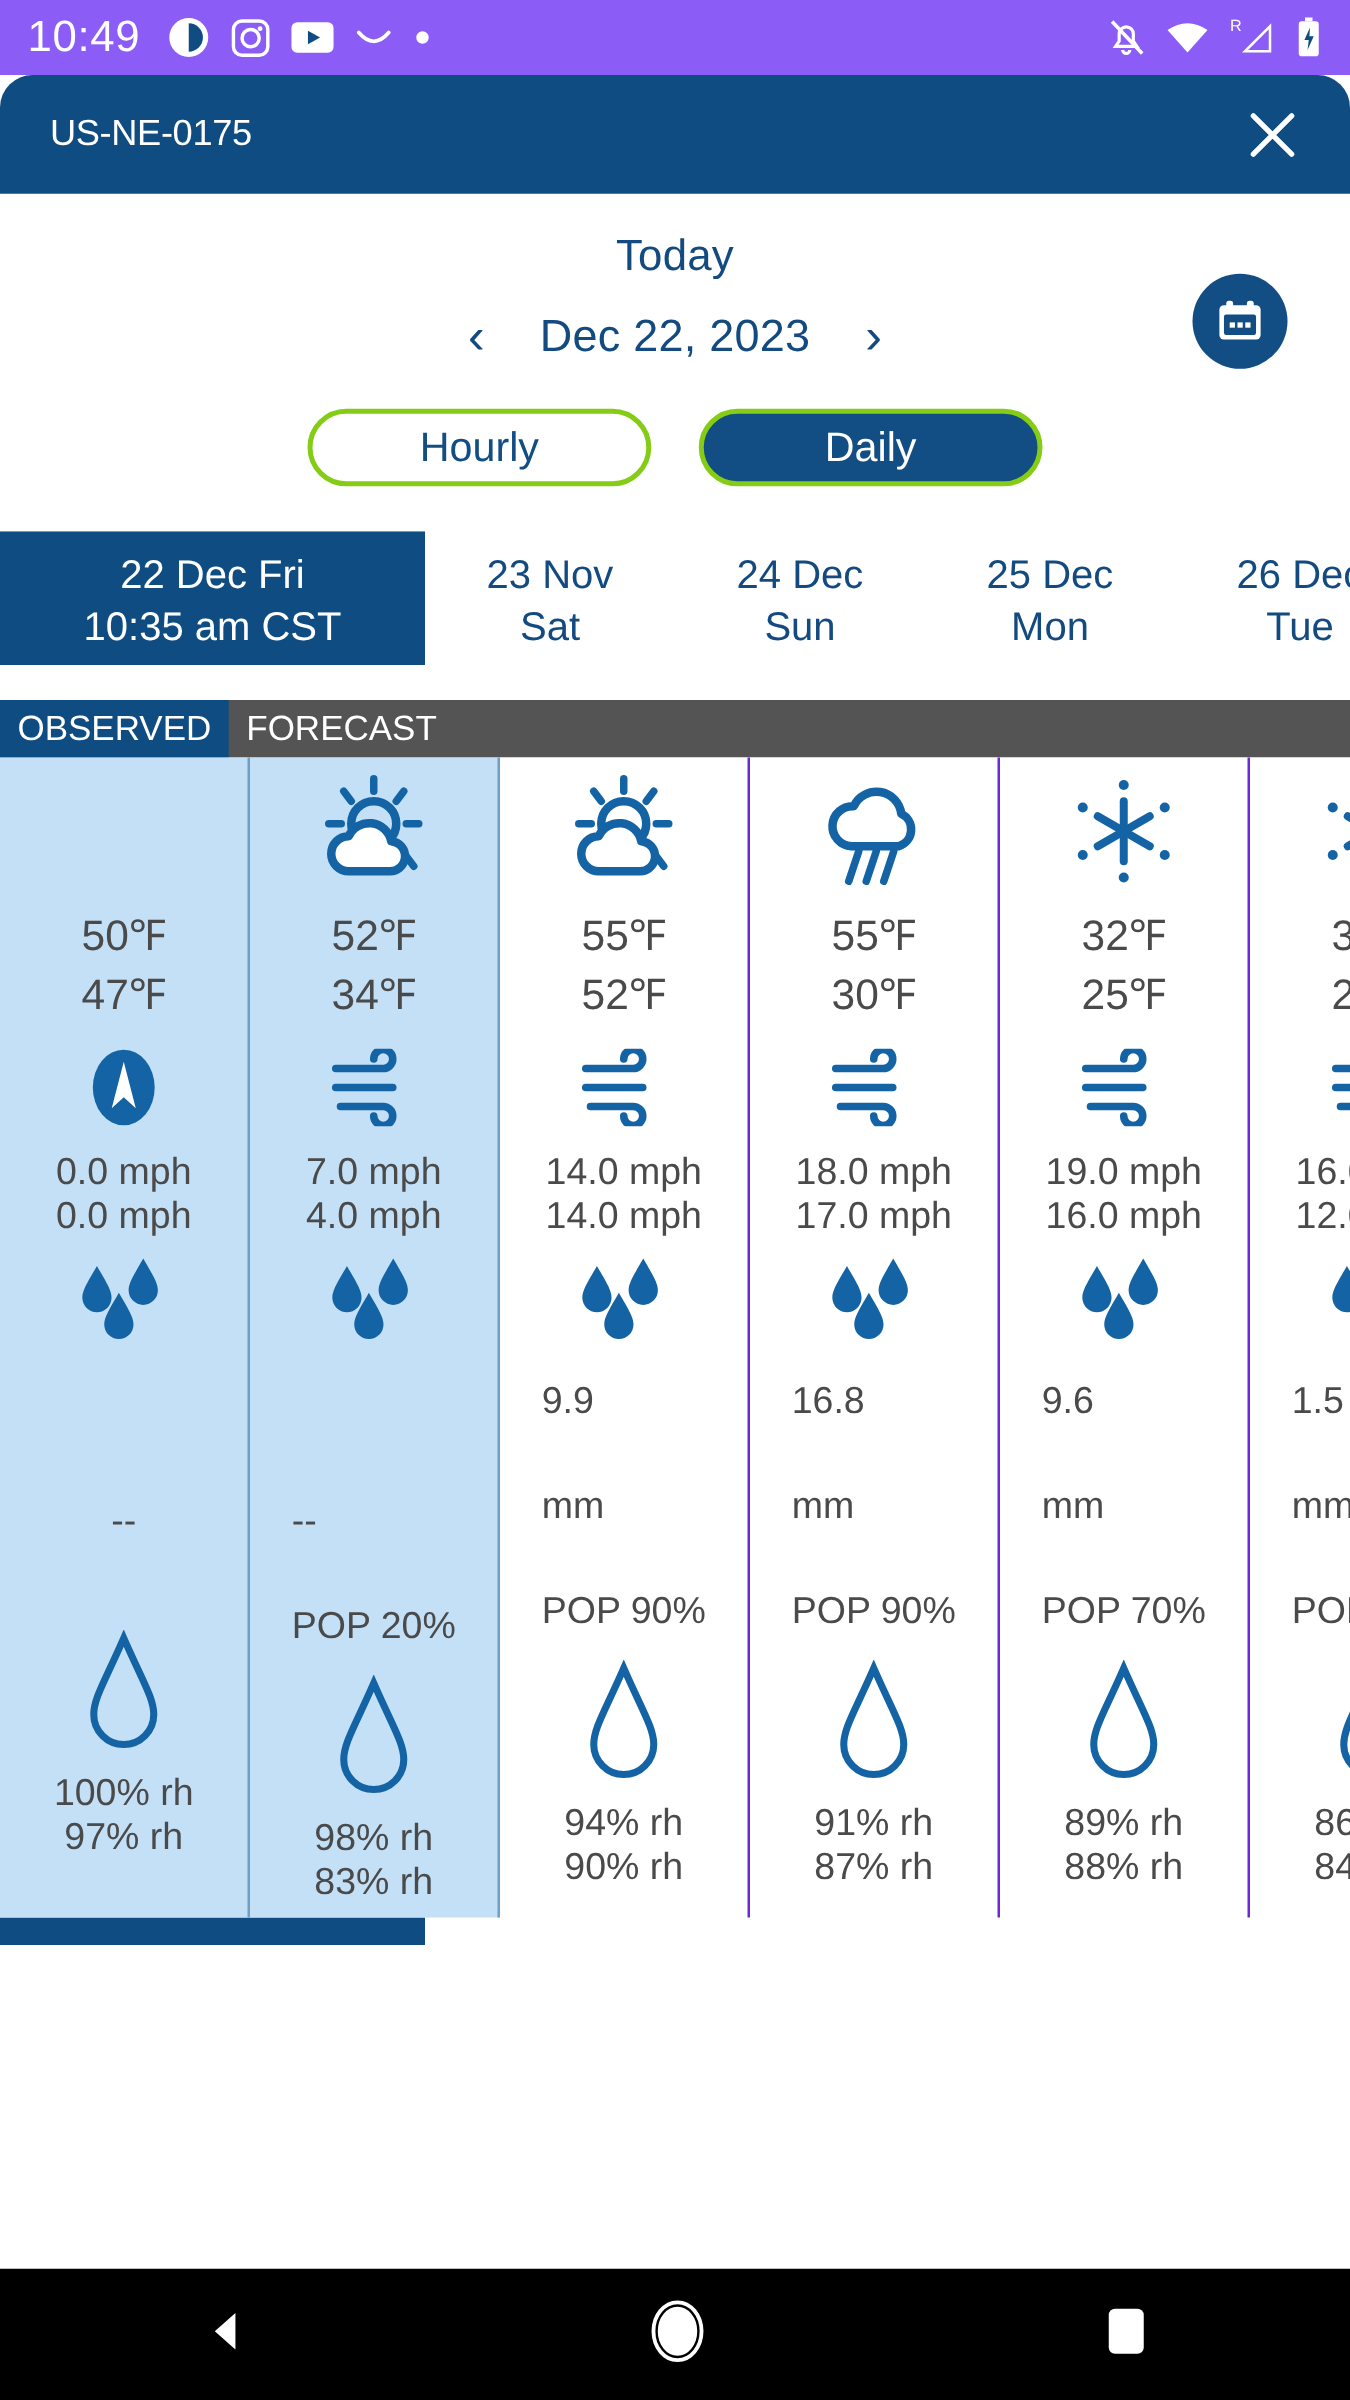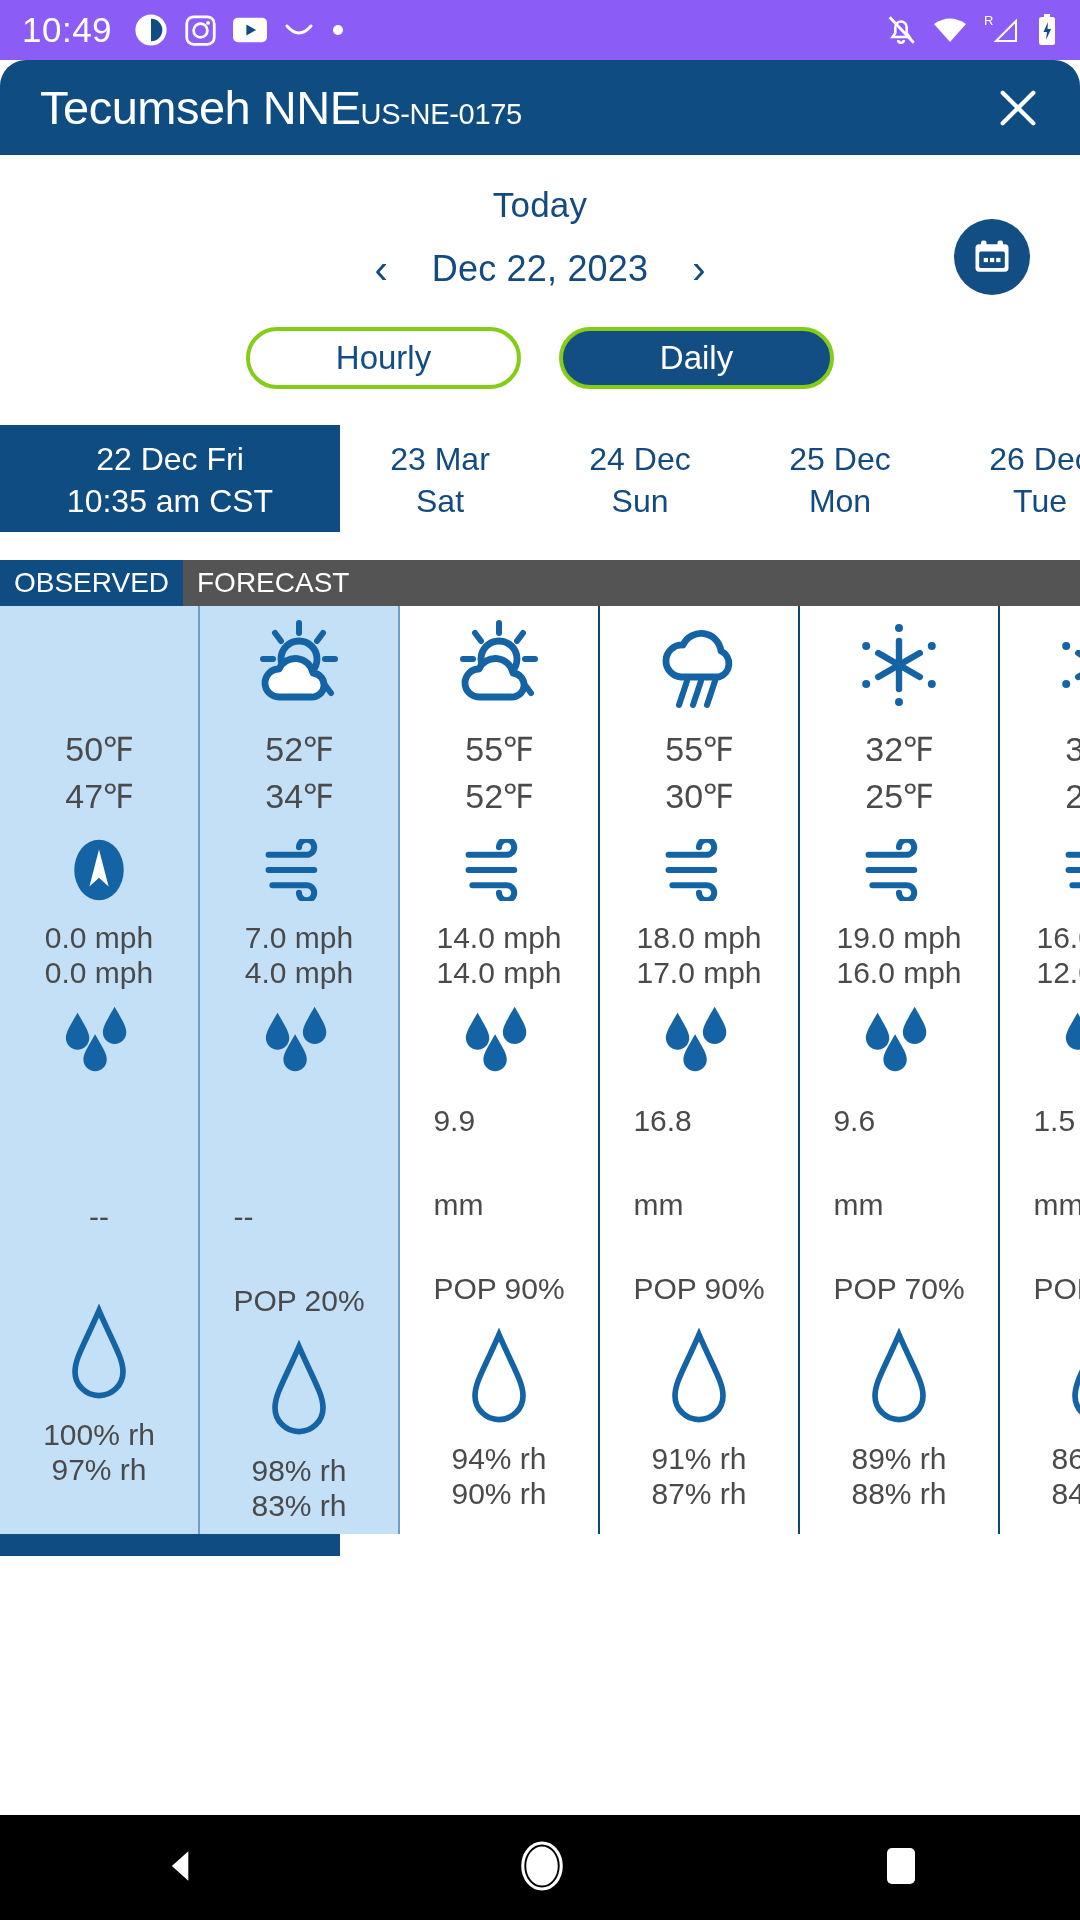--- a/index.html
+++ b/index.html
@@ -89,21 +89,21 @@
     font-size: 28px; display: flex; align-items: center; justify-content: center;
   }
   .fc-tag {
     flex: 1; color: #fff; font-size: 28px;
     display: flex; align-items: center; padding-left: 14px;
   }
 
   .grid-row { display: flex; }
   .gcol {
     width: 200px; flex: 0 0 200px;
-    border-right: 2px solid #0c4a6e;
+    border-right: 2px solid #6d28d9;
     background: #fff;
     display: flex; flex-direction: column; align-items: center;
   }
   .gcol.obs { background: #c3e0f7; border-right: 2px solid #6f9fc4; }
   .gcol.obs2 { background: #c3e0f7; border-right: 2px solid #6f9fc4; }
 
   .cell-icon { height: 118px; display: flex; align-items: center; justify-content: center; width: 100%; }
   .cell-temps { padding-top: 2px; text-align: center; }
   .temp-line { font-size: 34px; color: #4a4a4a; line-height: 1.38; text-align: center; }
   .cell-wind-icon { height: 100px; display: flex; align-items: center; justify-content: center; }
@@ -188,21 +188,20 @@
           <rect x="3" y="4" width="16" height="28" rx="2.5" fill="#fff"></rect>
           <rect x="8" y="1" width="6" height="3" fill="#fff"></rect>
           <path d="M12 9 L7.5 19 h3.5 L10 27 L15 16 h-3.5z" fill="#0f4c81"></path>
         </svg>
     </span>
   </span>
 </div>
 
 <div class="app-header">
   <span class="title-wrap">
-    <span class="title-main">Tecumseh NNE</span>
     <span class="title-sub">US-NE-0175</span>
   </span>
   <span class="close-btn">
     <svg width="46" height="46" viewBox="0 0 24 24">
         <line x1="4" y1="4" x2="20" y2="20" stroke="#fff" stroke-width="2.2" stroke-linecap="round"></line>
         <line x1="20" y1="4" x2="4" y2="20" stroke="#fff" stroke-width="2.2" stroke-linecap="round"></line>
       </svg>
   </span>
 </div>
 
@@ -233,21 +232,21 @@
   </div>
 
   <div class="table-wrap">
 
     <div class="day-header-row">
       <div class="day-head observed-head">
         <span>22 Dec Fri</span>
         <span class="dh-l2">10:35 am CST</span>
       </div>
       <div class="day-head">
-        <span>23 Mar</span>
+        <span>23 Nov</span>
         <span class="dh-l2">Sat</span>
       </div>
       <div class="day-head">
         <span>24 Dec</span>
         <span class="dh-l2">Sun</span>
       </div>
       <div class="day-head">
         <span>25 Dec</span>
         <span class="dh-l2">Mon</span>
       </div>

